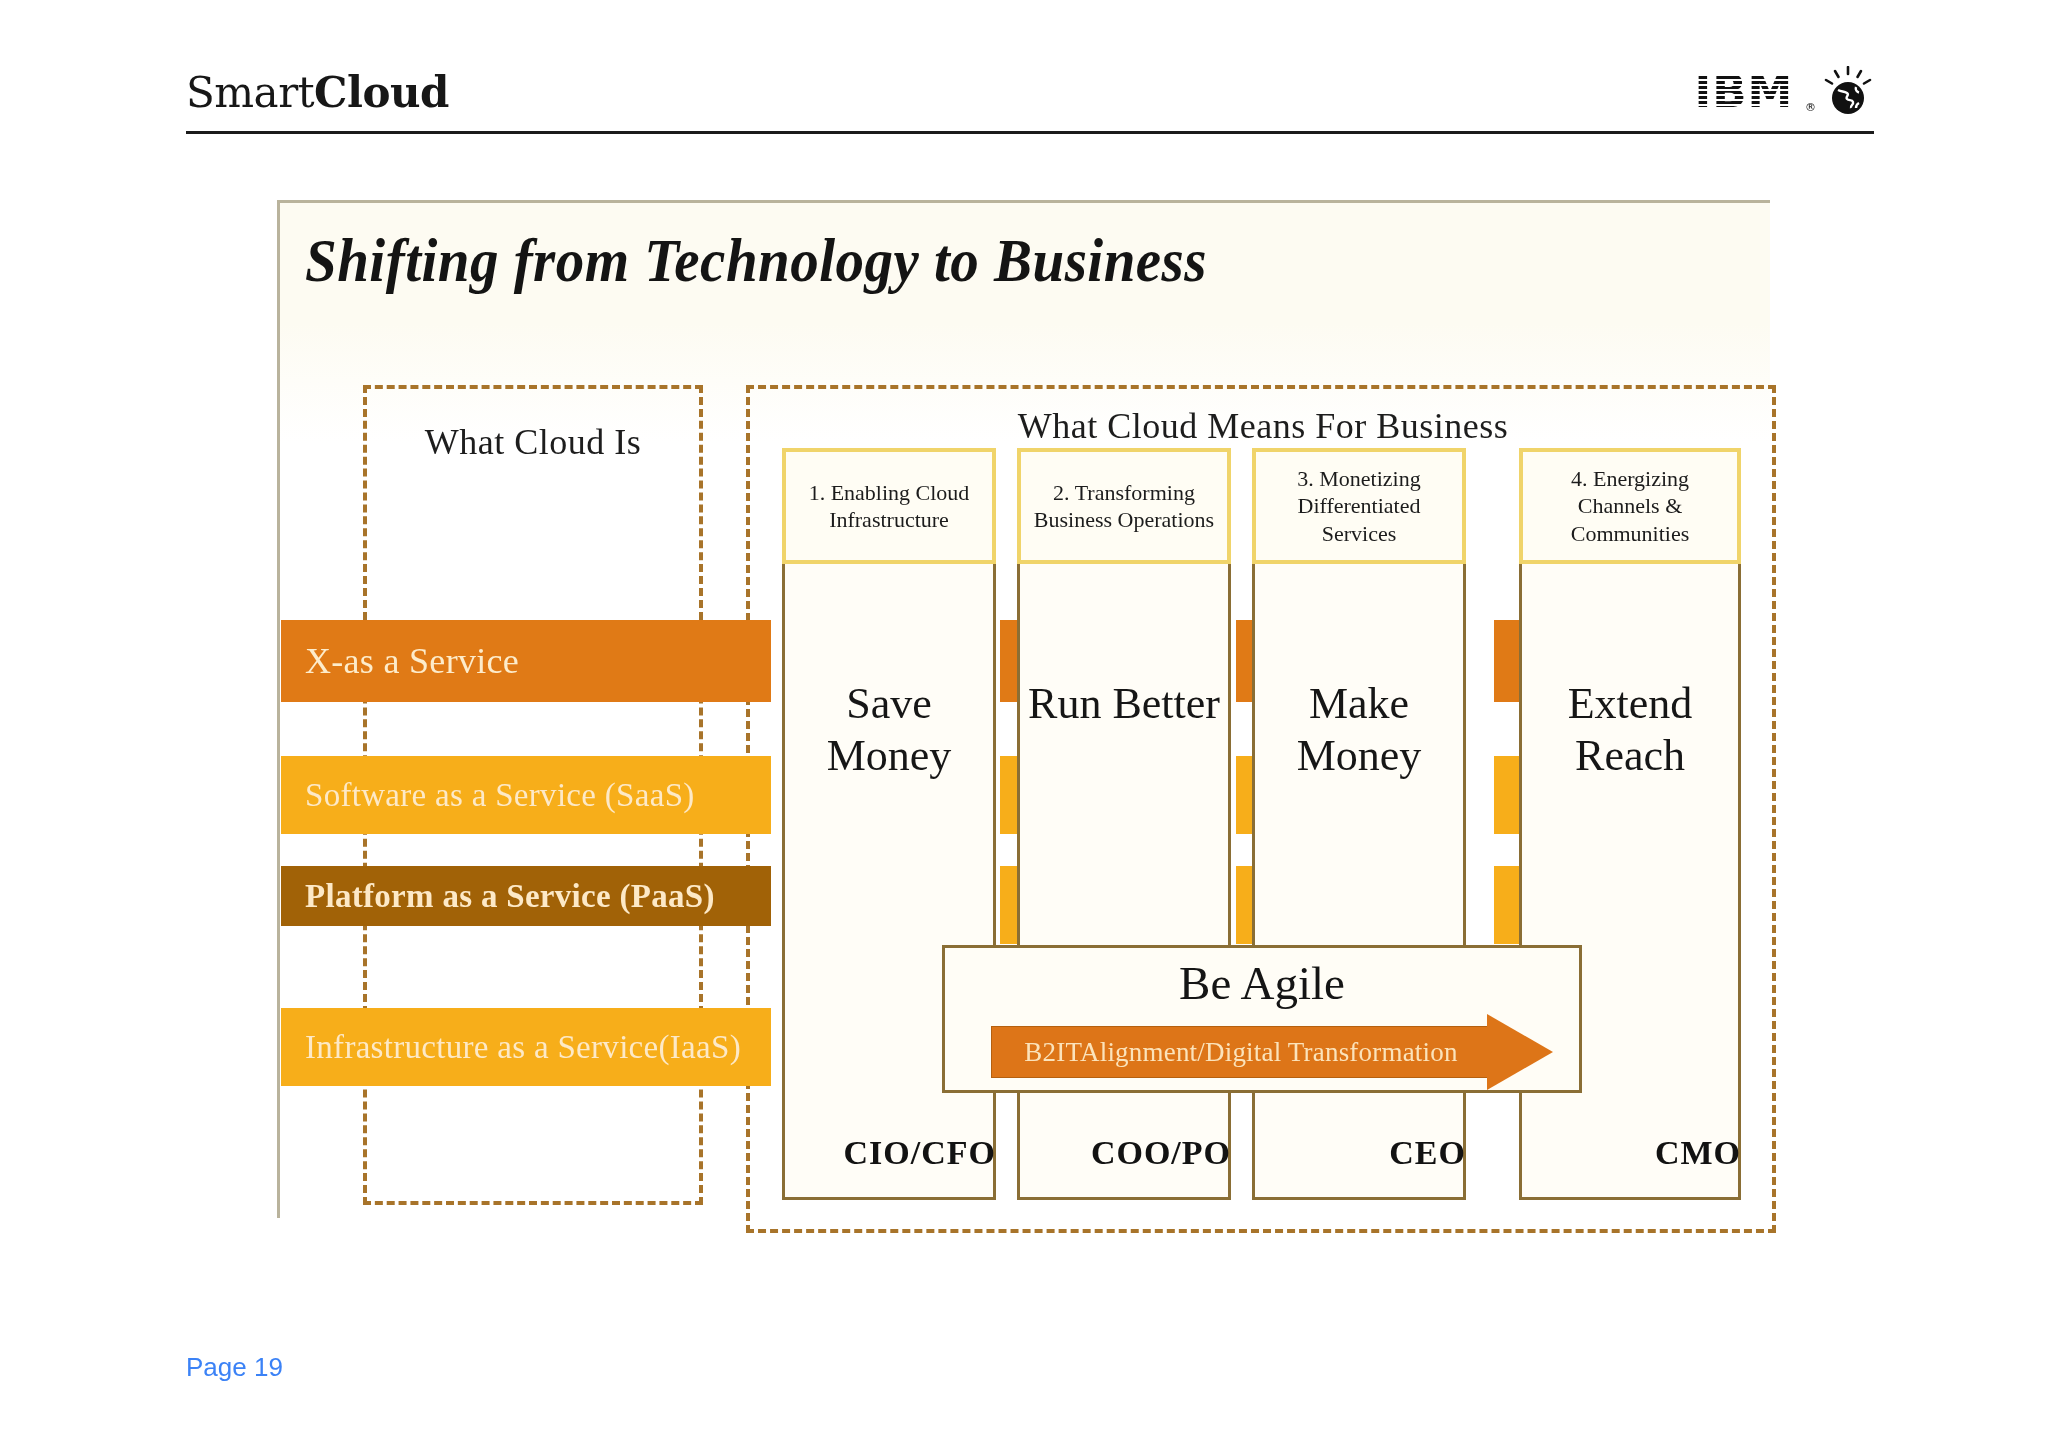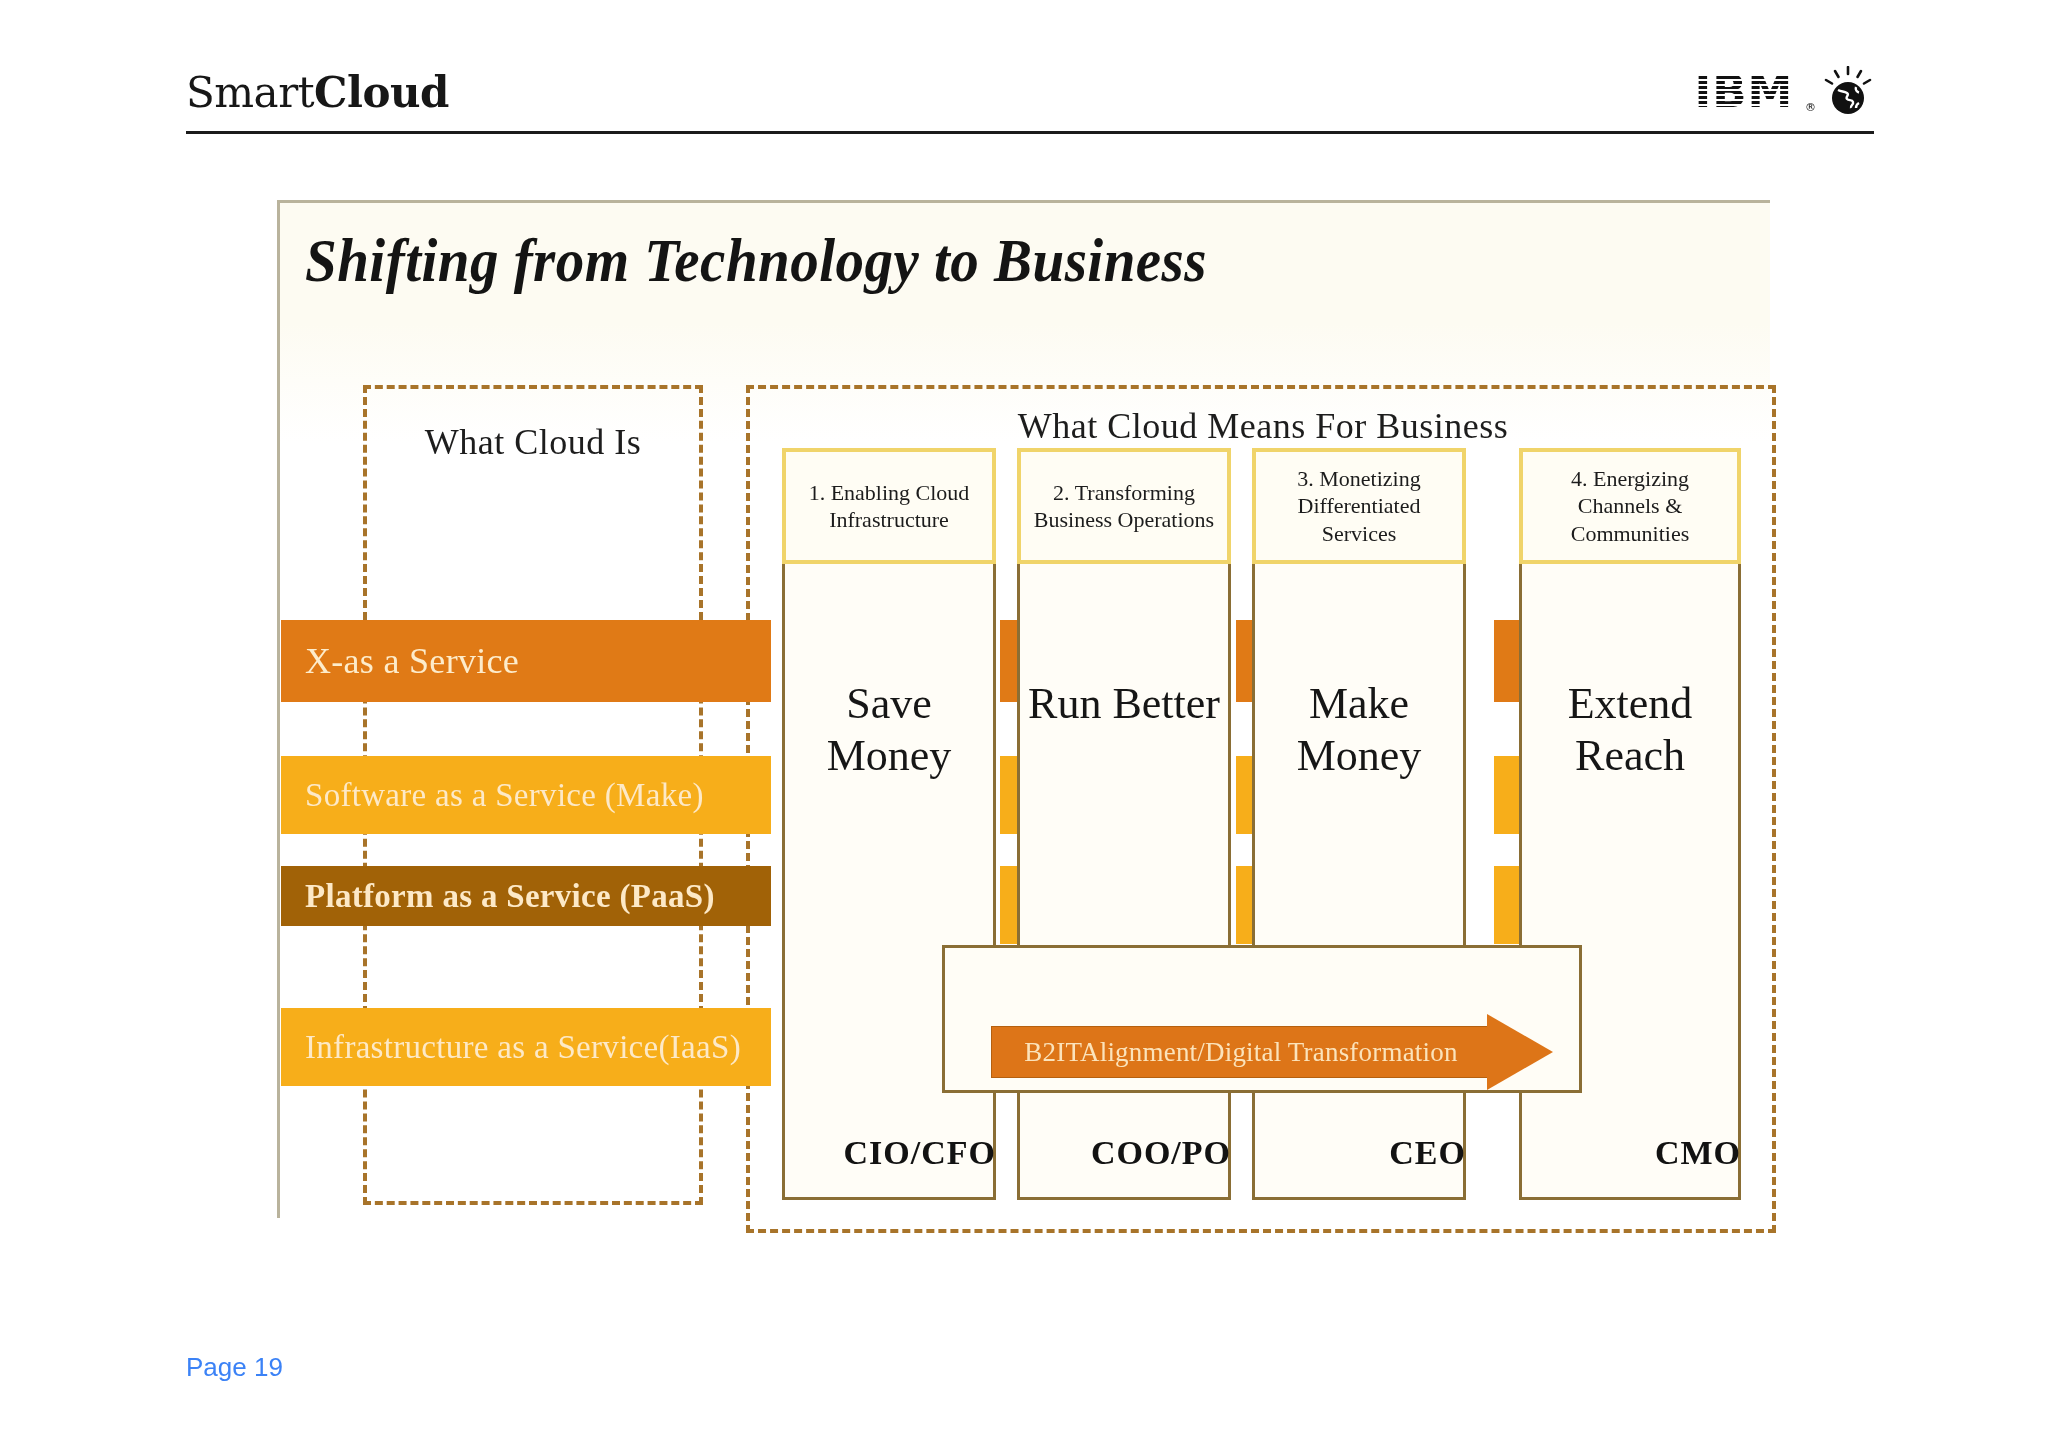--- a/index.html
+++ b/index.html
@@ -330,21 +330,21 @@
 
 <div id="slide-title">Shifting from Technology to Business</div>
 
 <div id="panel-left" class="dashed-panel"></div>
 <div id="panel-right" class="dashed-panel"></div>
 
 <div id="heading-left" class="panel-heading">What Cloud Is</div>
 <div id="heading-right" class="panel-heading">What Cloud Means For Business</div>
 
 <div id="bar-xaas" class="service-bar">X-as a Service</div>
-<div id="bar-saas" class="service-bar">Software as a Service (Make)</div>
+<div id="bar-saas" class="service-bar">Software as a Service (SaaS)</div>
 <div id="bar-paas" class="service-bar">Platform as a Service (PaaS)</div>
 <div id="bar-iaas" class="service-bar">Infrastructure as a Service(IaaS)</div>
 
 <div id="conn-1" class="connector">
   <div class="seg-dark" style="top:0px;   height:82px;"></div>
   <div class="seg-amber" style="top:136px; height:78px;"></div>
   <div class="seg-amber" style="top:246px; height:78px;"></div>
   <div class="seg-amber" style="top:356px; height:84px;"></div>
 </div>
 <div id="conn-2" class="connector">
@@ -382,20 +382,21 @@
 </div>
 
 <div id="col-4" class="col">
   <div class="col-body"></div>
   <div class="col-header">4. Energizing Channels &amp; Communities</div>
   <div class="col-phrase">Extend Reach</div>
   <div class="col-role">CMO</div>
 </div>
 
 <div id="be-agile-box">
+  <div id="be-agile-title">Be Agile</div>
   <div id="be-agile-arrow">
     <div class="arrow-shaft"></div>
     <div class="arrow-head"></div>
     <div id="be-agile-arrow-label">B2ITAlignment/Digital Transformation</div>
   </div>
 </div>
 
 <div id="page-number">Page 19</div>
 
 </body></html>

